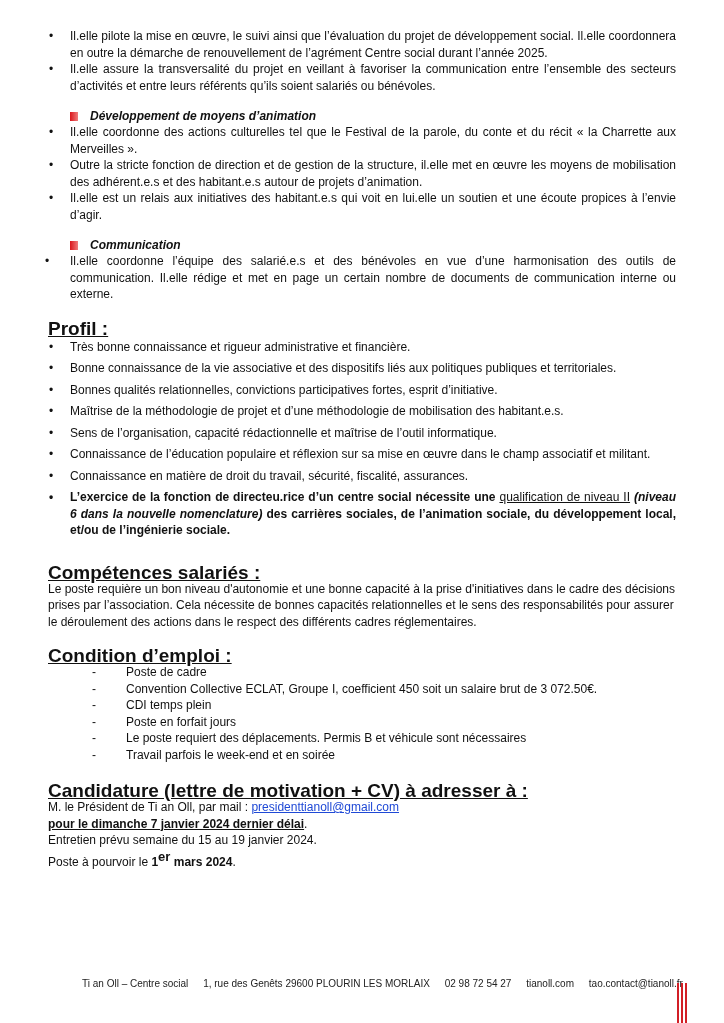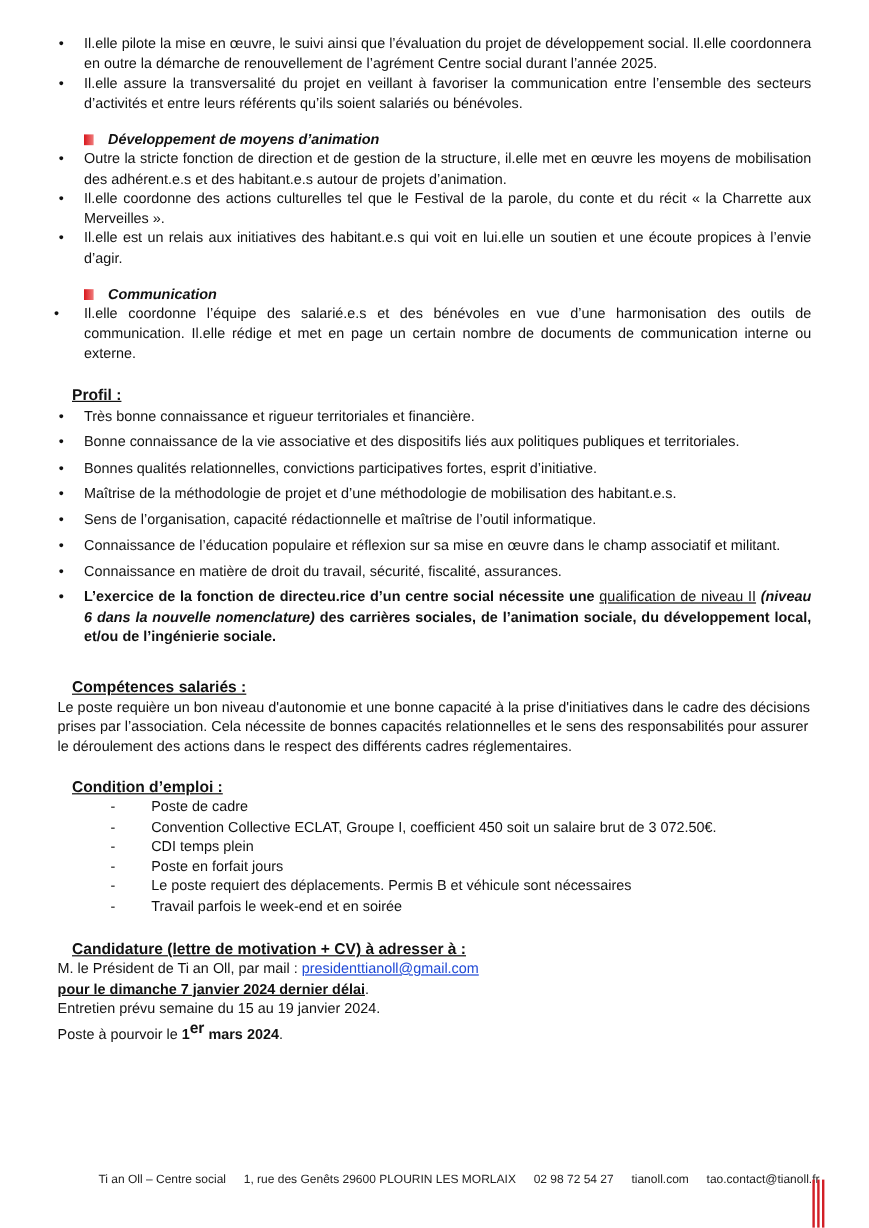--- a/index.html
+++ b/index.html
@@ -6,21 +6,21 @@
   body {
     width: 724px; height: 1023px; position: relative; overflow: hidden;
     font-family: "Liberation Sans", sans-serif; color: #111; font-size: 12px;
   }
   .page { position: absolute; left: 48px; top: 28px; width: 628px; }
   .bul { position: relative; padding-left: 22px; line-height: 16.5px; text-align: justify; }
   .bul::before { content: "\2022"; position: absolute; left: 1px; top: 0; font-size: 12px; }
   .bul.shift { margin-left: -4px; padding-left: 26px; }
   .sub { margin-top: 14px; margin-left: 22px; font-weight: bold; font-style: italic; line-height: 16px; display:flex; align-items:center; }
   .sq { display:inline-block; width: 8px; height: 9px; background: linear-gradient(90deg,#d9161c,#f07c7c); margin-right: 12px; }
-  .h2 { font-weight: bold; text-decoration: underline; font-size: 13px; margin-top: 18px; line-height: 16px; margin-left: 12px; }
+  .h2 { font-weight: bold; text-decoration: underline; font-size: 19px; margin-top: 18px; line-height: 16px; }
   .plist .bul { margin-top: 5px; }
   .plist .bul:first-child { margin-top: 2px; }
   .para { line-height: 16.5px; text-align: left; }
   .dash { position: relative; padding-left: 78px; line-height: 16.5px; }
   .dash::before { content: "-"; position: absolute; left: 44px; }
   .b { font-weight: bold; }
   .i { font-style: italic; }
   .u { text-decoration: underline; }
   a.mail { color: #1f49d6; }
   .footer { position: absolute; left: 82px; top: 978px; font-size: 10px; color: #222; word-spacing: 0; }
@@ -33,33 +33,33 @@
 
 <div class="page">
 
   <div class="bul">Il.elle pilote la mise en œuvre, le suivi ainsi que l’évaluation du projet de développement social. Il.elle coordonnera en outre la démarche de renouvellement de l’agrément Centre social durant l’année 2025.</div>
   <div class="bul">Il.elle assure la transversalité du projet en veillant à favoriser la communication entre l’ensemble des secteurs d’activités et entre leurs référents qu’ils soient salariés ou bénévoles.</div>
 
   <div class="sub">
     <span class="sq"></span>
     <span>Développement de moyens d’animation</span>
   </div>
+  <div class="bul">Il.elle coordonne des actions culturelles tel que le Festival de la parole, du conte et du récit « la Charrette aux Merveilles ».</div>
   <div class="bul">Outre la stricte fonction de direction et de gestion de la structure, il.elle met en œuvre les moyens de mobilisation des adhérent.e.s et des habitant.e.s autour de projets d’animation.</div>
-  <div class="bul">Il.elle coordonne des actions culturelles tel que le Festival de la parole, du conte et du récit « la Charrette aux Merveilles ».</div>
   <div class="bul">Il.elle est un relais aux initiatives des habitant.e.s qui voit en lui.elle un soutien et une écoute propices à l’envie d’agir.</div>
 
   <div class="sub">
     <span class="sq"></span>
     <span>Communication</span>
   </div>
   <div class="bul shift">Il.elle coordonne l’équipe des salarié.e.s et des bénévoles en vue d’une harmonisation des outils de communication. Il.elle rédige et met en page un certain nombre de documents de communication interne ou externe.</div>
 
   <div class="h2">Profil :</div>
   <div class="plist">
-    <div class="bul">Très bonne connaissance et rigueur territoriales et financière.</div>
+    <div class="bul">Très bonne connaissance et rigueur administrative et financière.</div>
     <div class="bul">Bonne connaissance de la vie associative et des dispositifs liés aux politiques publiques et territoriales.</div>
     <div class="bul">Bonnes qualités relationnelles, convictions participatives fortes, esprit d’initiative.</div>
     <div class="bul">Maîtrise de la méthodologie de projet et d’une méthodologie de mobilisation des habitant.e.s.</div>
     <div class="bul">Sens de l’organisation, capacité rédactionnelle et maîtrise de l’outil informatique.</div>
     <div class="bul">Connaissance de l’éducation populaire et réflexion sur sa mise en œuvre dans le champ associatif et militant.</div>
     <div class="bul">Connaissance en matière de droit du travail, sécurité, fiscalité, assurances.</div>
     <div class="bul b"><span>L’exercice de la fonction de directeu.rice d’un centre social nécessite une </span><span class="u" style="font-weight:normal">qualification de niveau II</span><span class="i"> (niveau 6 dans la nouvelle nomenclature)</span><span> des carrières sociales, de l’animation sociale, du développement local, et/ou de l’ingénierie sociale.</span></div>
   </div>
 
   <div class="h2" style="margin-top:26px">Compétences salariés :</div>

